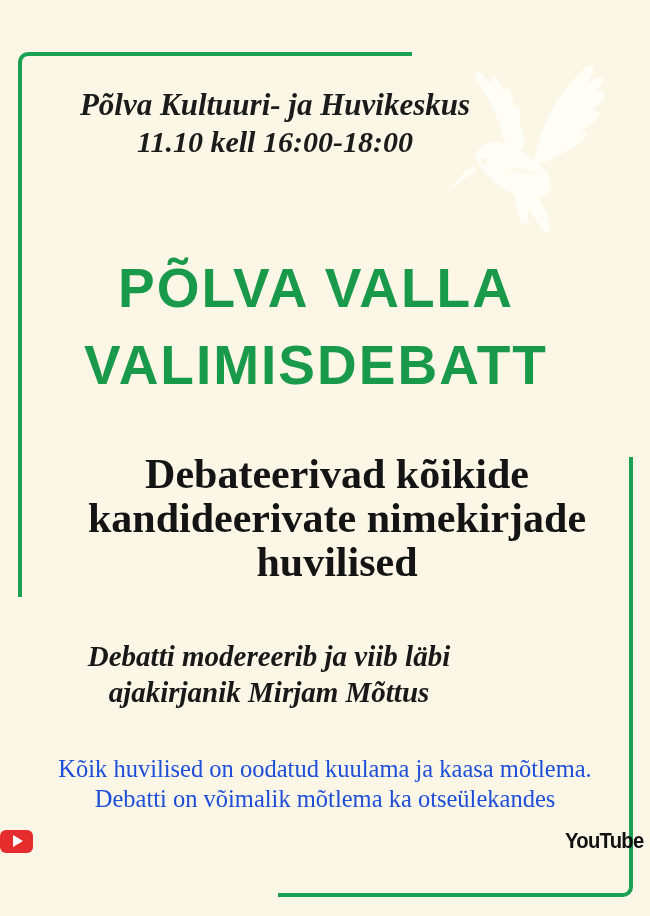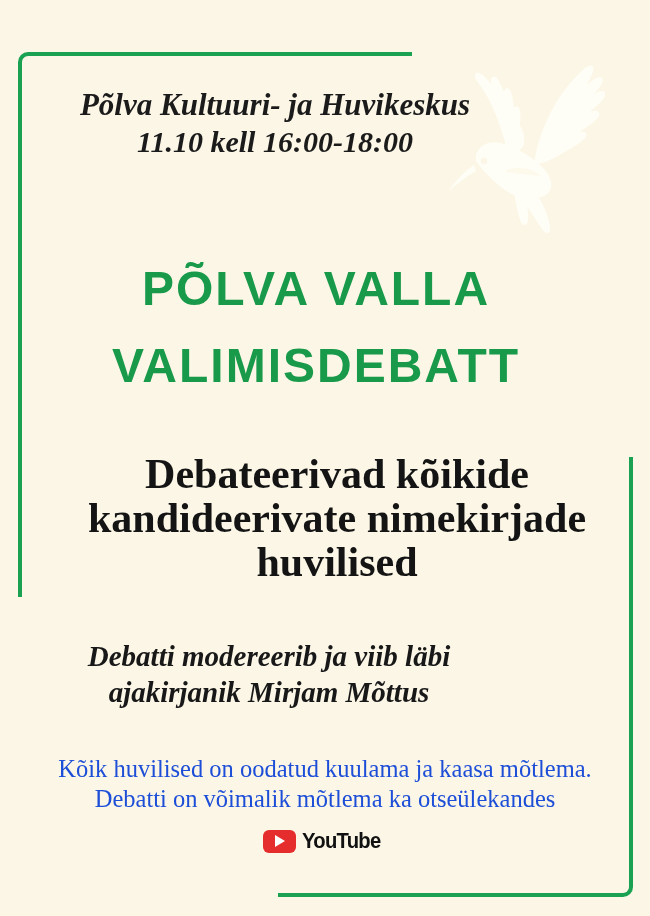--- a/index.html
+++ b/index.html
@@ -52,21 +52,21 @@
   .venue-line2 { font-size: 30px; line-height: 36px; }
   
   .main-title {
     position: absolute;
     left: 0; top: 250px;
     width: 632px;
     margin: 0;
     text-align: center;
     font-family: "Liberation Sans", sans-serif;
     font-weight: 700;
-    font-size: 48px;
+    font-size: 55px;
     line-height: 77px;
     letter-spacing: 2px;
     color: #199a4a;
   }
   
   .subtitle {
     position: absolute;
     left: 12px; top: 452px;
     width: 650px;
     text-align: center;
@@ -97,21 +97,21 @@
     line-height: 30px;
     color: #1d4ed8;
   }
   
   .yt-row {
     position: absolute;
     left: 0; top: 828px;
     width: 650px;
     display: flex;
     align-items: center;
-    justify-content: center;
+    justify-content: space-between;
     gap: 6px;
   }
   .yt-badge {
     width: 33px; height: 23px;
     background: #e62d2d;
     border-radius: 6px;
     display: flex;
     align-items: center;
     justify-content: center;
   }

